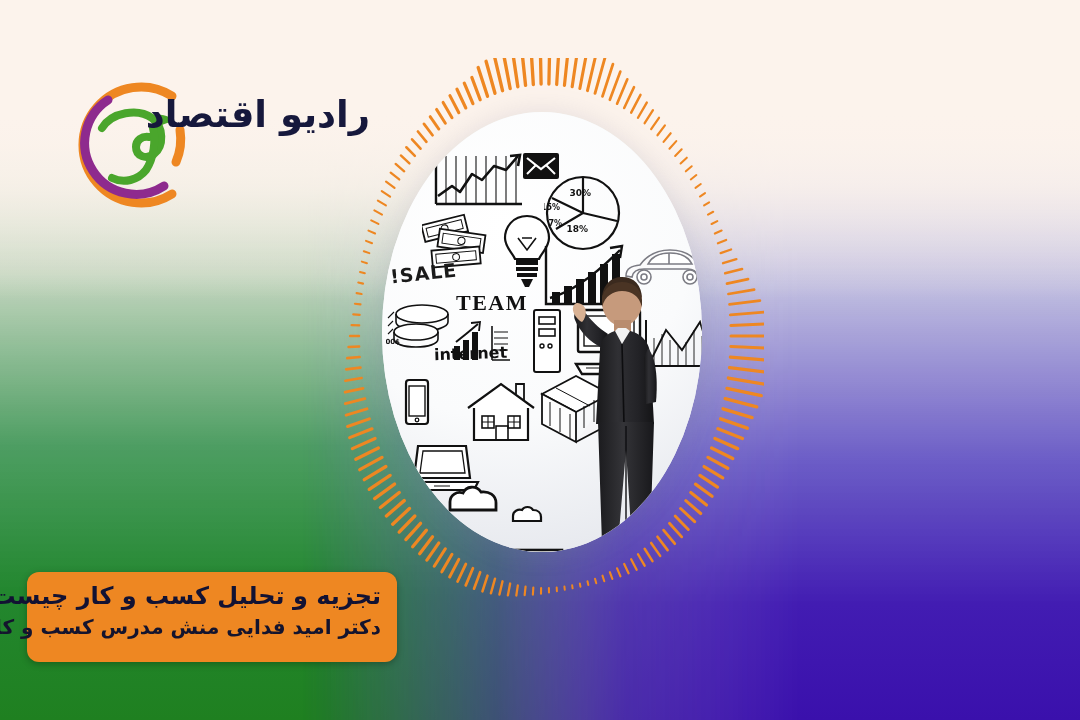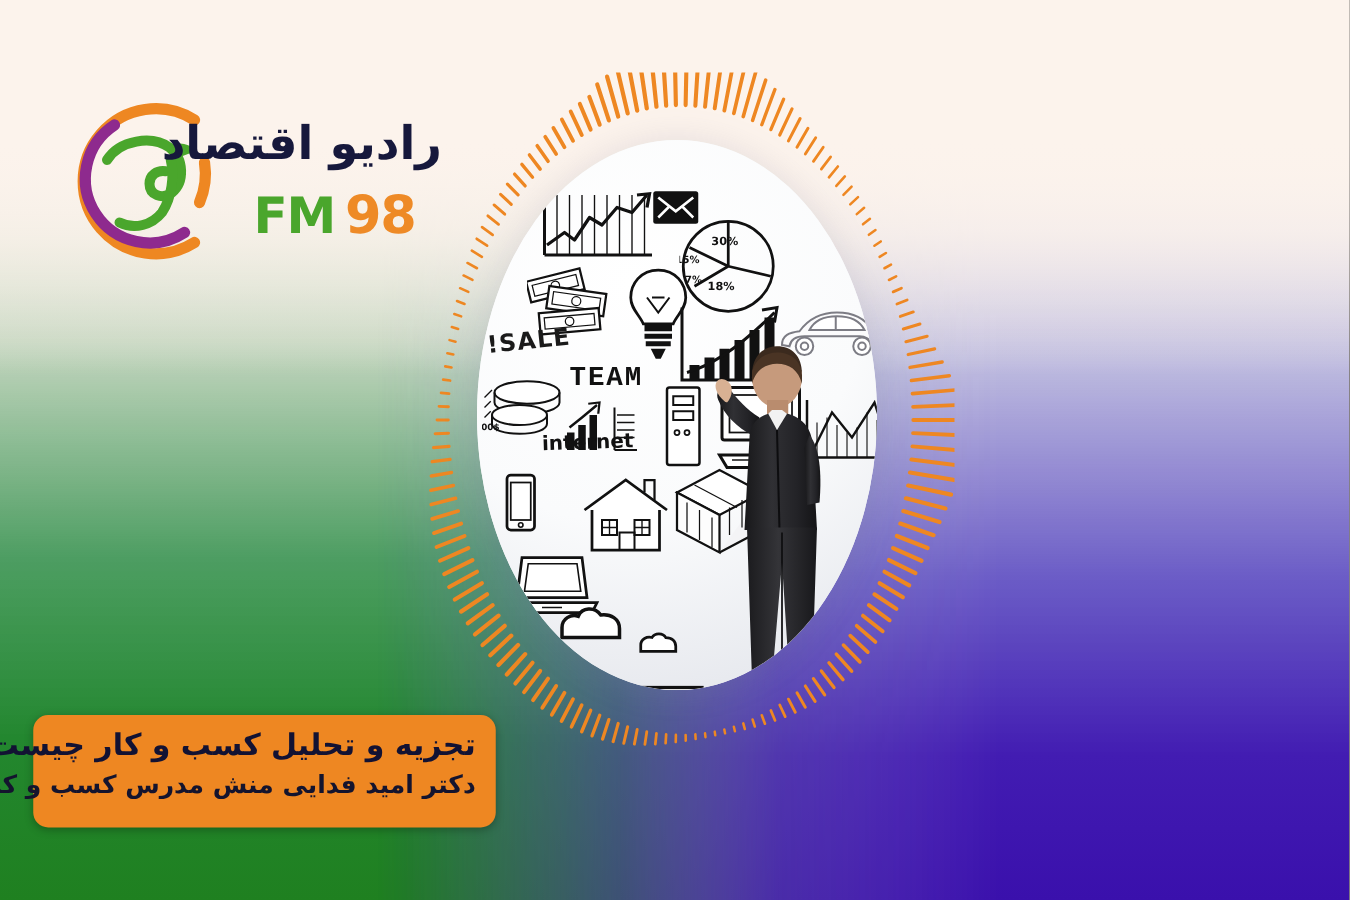--- a/index.html
+++ b/index.html
@@ -38,21 +38,21 @@
       rgba(58,16,172,1) 100%);
     -webkit-mask-image:linear-gradient(to left,#000 0%,#000 26%,rgba(0,0,0,0.85) 42%,rgba(0,0,0,0.38) 58%,rgba(0,0,0,0) 72%);
             mask-image:linear-gradient(to left,#000 0%,#000 26%,rgba(0,0,0,0.85) 42%,rgba(0,0,0,0.38) 58%,rgba(0,0,0,0) 72%);
   }
   .bg-top-wash{
     position:absolute;left:0;right:0;top:0;height:300px;
     background:linear-gradient(to bottom,#fcf3ec 0%,#fcf3ec 38%,rgba(252,243,236,0.75) 62%,rgba(252,243,236,0) 100%);
   }
 
   
-  .logo-wrap{position:absolute;left:52px;top:62px;width:300px;height:175px;}
+  .logo-wrap{position:absolute;left:68px;top:62px;width:300px;height:175px;}
   .logo-mark{position:absolute;left:0;top:4px;width:130px;height:160px;}
   .logo-text{
     position:absolute;left:130px;top:8px;width:172px;height:160px;
     direction:rtl;text-align:center;
   }
   .radio-word{
     font-family:"DejaVu Sans","Liberation Sans",sans-serif;
     font-size:37px;font-weight:700;color:#16183c;
     letter-spacing:0px;line-height:1;
     margin-top:26px;white-space:nowrap;
@@ -77,21 +77,21 @@
 
   .sale-txt{
     position:absolute;left:8px;top:150px;
     font-family:"DejaVu Sans","Liberation Sans",sans-serif;
     font-size:19px;font-weight:700;color:#1a1a1a;
     transform:rotate(-6deg);letter-spacing:1px;
   }
   .team-txt{
     position:absolute;left:74px;top:178px;
     font-size:22px;font-weight:700;color:#111;letter-spacing:1.5px;
-    font-family:Liberation Mono, monospace;
+    font-family:Liberation Serif, serif;
   }
   .internet-txt{
     position:absolute;left:52px;top:232px;
     font-size:16px;font-weight:700;color:#111;
     font-family:"DejaVu Sans","Liberation Sans",sans-serif;
     transform:rotate(-2deg);
   }
 
   
   .person{position:absolute;left:178px;top:162px;width:118px;height:278px;}
@@ -601,23 +601,20 @@
 
         <path d="M40 34 A42 42 0 0 0 96 120" stroke="#8e2a8e" stroke-width="9" stroke-linecap="round" fill="none"></path>
 
         <path d="M34 62 C44 46 70 42 84 52 C96 61 96 80 86 88 C78 94 68 90 68 81 C68 74 74 70 81 71" stroke="#4aa62c" stroke-width="8" stroke-linecap="round" fill="none"></path>
         <path d="M84 52 C92 48 100 50 104 55 C98 56 92 58 88 62" fill="#4aa62c" stroke="#4aa62c" stroke-width="2"></path>
         <path d="M85 62 C88 74 86 92 78 104 C70 114 56 118 44 112" stroke="#4aa62c" stroke-width="8" stroke-linecap="round" fill="none"></path>
       </svg>
     </div>
     <div class="logo-text">
       <div class="radio-word">رادیو اقتصاد</div>
-      <div class="fm-line">
-        <span class="fm-label">FM</span><span class="fm-num">98</span>
-      </div>
     </div>
   </div>
 
   <div class="caption">
     <div class="cap-title">تجزیه و تحلیل کسب و کار چیست؟</div>
     <div class="cap-sub">دکتر امید فدایی منش مدرس کسب و کار</div>
   </div>
 
 </div>
 

